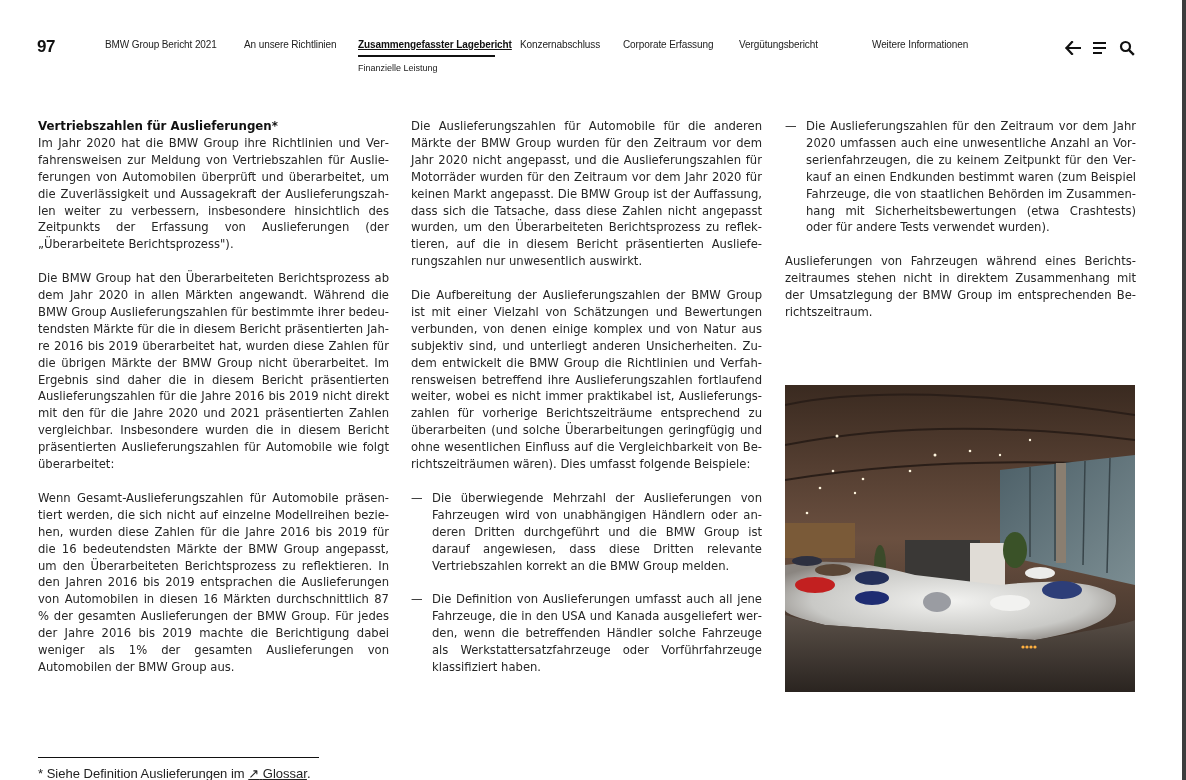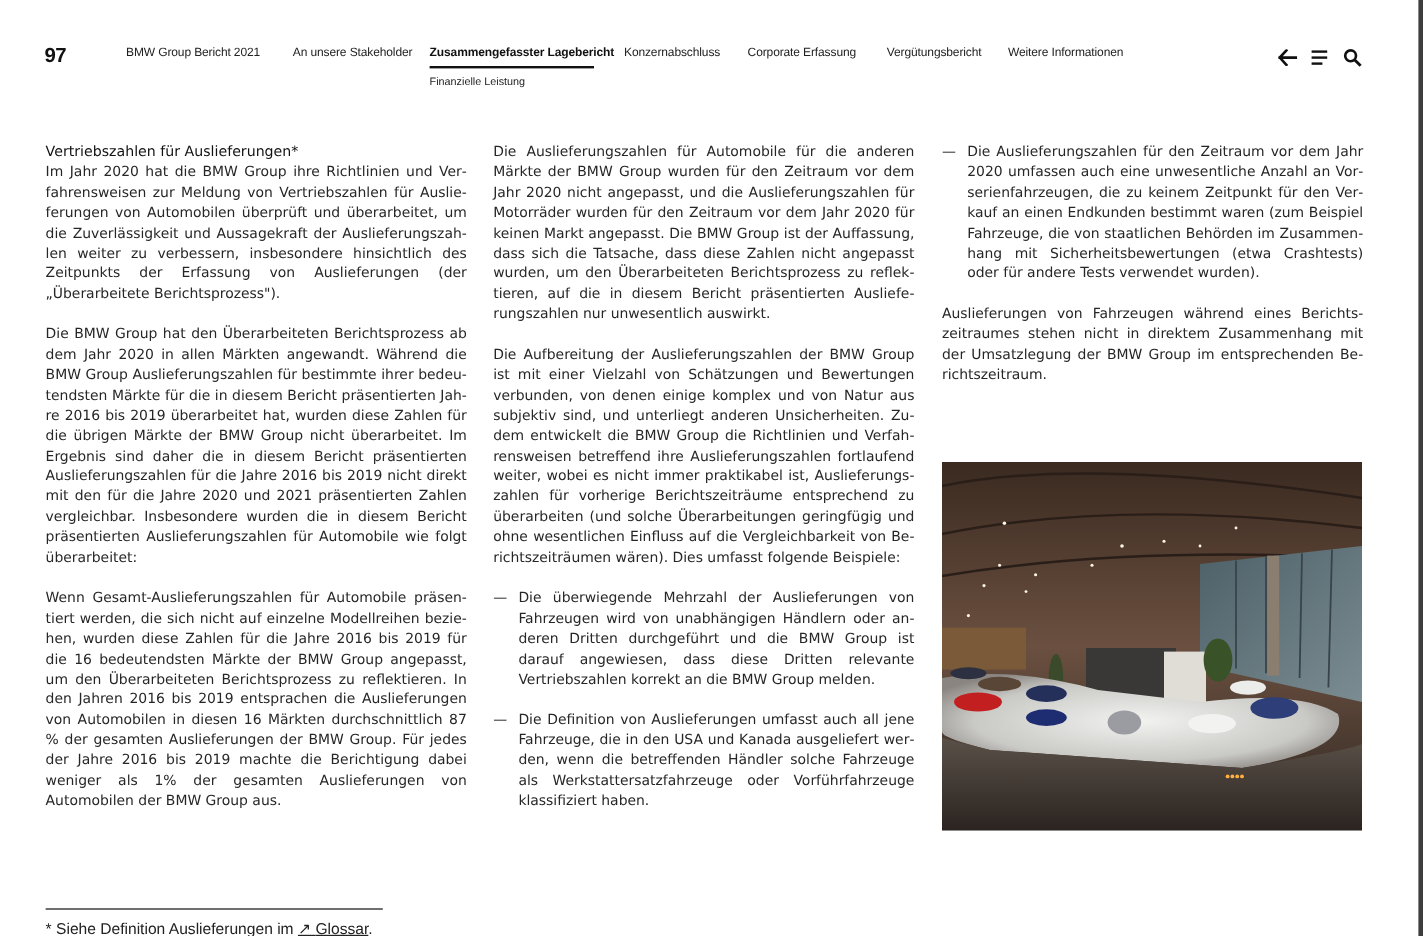--- a/index.html
+++ b/index.html
@@ -6,60 +6,60 @@
     html, body { width: 1186px; height: 780px; overflow: hidden; background: #ffffff; }
     body { position: relative; font-family: "DejaVu Sans", sans-serif; color: #1a1a1a; }
 
     .page { position: absolute; left: 0; top: 0; width: 1128px; height: 780px; background: #fff; }
     .edge-bar { position: absolute; left: 1182px; top: 0; width: 4px; height: 780px; background: #3d3d3d; }
 
     
     .page-number { position: absolute; left: 37px; top: 37px; font-family: "Liberation Sans", sans-serif; font-weight: bold; font-size: 17px; letter-spacing: -0.5px; color: #111; }
     .nav { position: absolute; top: 39px; left: 0; height: 14px; }
     .nav-item { position: absolute; top: 0; font-family: "Liberation Sans", sans-serif; font-size: 10px; color: #222; white-space: nowrap; cursor: pointer; letter-spacing: -0.1px; }
-    .nav-item.active { font-weight: bold; color: #111; }
+    .nav-item.active { font-weight: bold; color: #111; text-decoration: underline; }
     .nav-underline { position: absolute; left: 358px; top: 55px; width: 137px; height: 2px; background: #111; }
     .nav-sub { position: absolute; left: 358px; top: 63px; font-family: "Liberation Sans", sans-serif; font-size: 9px; color: #222; cursor: pointer; text-align: right; }
 
     .header-icons { position: absolute; top: 39px; left: 1064px; width: 74px; height: 18px; }
     .hicon { position: absolute; top: 0; width: 18px; height: 18px; cursor: pointer; display: flex; align-items: center; justify-content: center; }
 
     
     .col { position: absolute; top: 118px; width: 351px; font-family: "DejaVu Sans", sans-serif; font-size: 11.6px; line-height: 16.9px; color: #262626; text-align: justify; hyphens: manual; }
     .col p { margin-bottom: 16.9px; }
     .col1 { left: 38px; }
     .col2 { left: 411px; }
     .col3 { left: 785px; }
-    .section-title { font-weight: normal; color: #111; font-size: 11.8px; }
+    .section-title { font-weight: bold; color: #111; font-size: 11.8px; }
     .dash-item { position: relative; padding-left: 21px; margin-bottom: 16.9px; }
     .dash-item .dash { position: absolute; left: 0; top: 0; }
 
     
     .photo { position: absolute; left: 785px; top: 385px; width: 350px; height: 307px; overflow: hidden; background: #2a2420; }
 
     
     .footnote-rule { position: absolute; left: 38px; top: 757px; width: 281px; height: 1px; background: #111; }
     .footnote { position: absolute; left: 38px; top: 766px; font-family: "Liberation Sans", sans-serif; font-size: 13px; color: #222; white-space: nowrap; }
     .footnote a { color: #222; text-decoration: underline; cursor: pointer; }
   </style>
 </head>
 <body>
 
 <div class="page">
 
   <div class="page-number">97</div>
 
   <nav class="nav">
     <span class="nav-item" style="left:105px">BMW Group Bericht 2021</span>
-    <span class="nav-item" style="left:244px">An unsere Stakeholder</span>
+    <span class="nav-item" style="left:244px">An unsere Richtlinien</span>
     <span class="nav-item active" style="left:358px">Zusammengefasster Lagebericht</span>
     <span class="nav-item" style="left:520px">Konzernabschluss</span>
     <span class="nav-item" style="left:623px">Corporate Erfassung</span>
     <span class="nav-item" style="left:739px">Vergütungsbericht</span>
-    <span class="nav-item" style="left:840px">Weitere Informationen</span>
+    <span class="nav-item" style="left:872px">Weitere Informationen</span>
   </nav>
   <div class="nav-underline"></div>
   <div class="nav-sub">Finanzielle Leistung</div>
 
   <div class="header-icons">
     <div class="hicon" style="left:0">
       <svg width="16" height="14" viewBox="0 0 16 14">
           <path d="M7 1 L1.5 7 L7 13 M1.5 7 H15" stroke="#111" stroke-width="2.2" fill="none" stroke-linecap="square"></path>
         </svg>
     </div>

